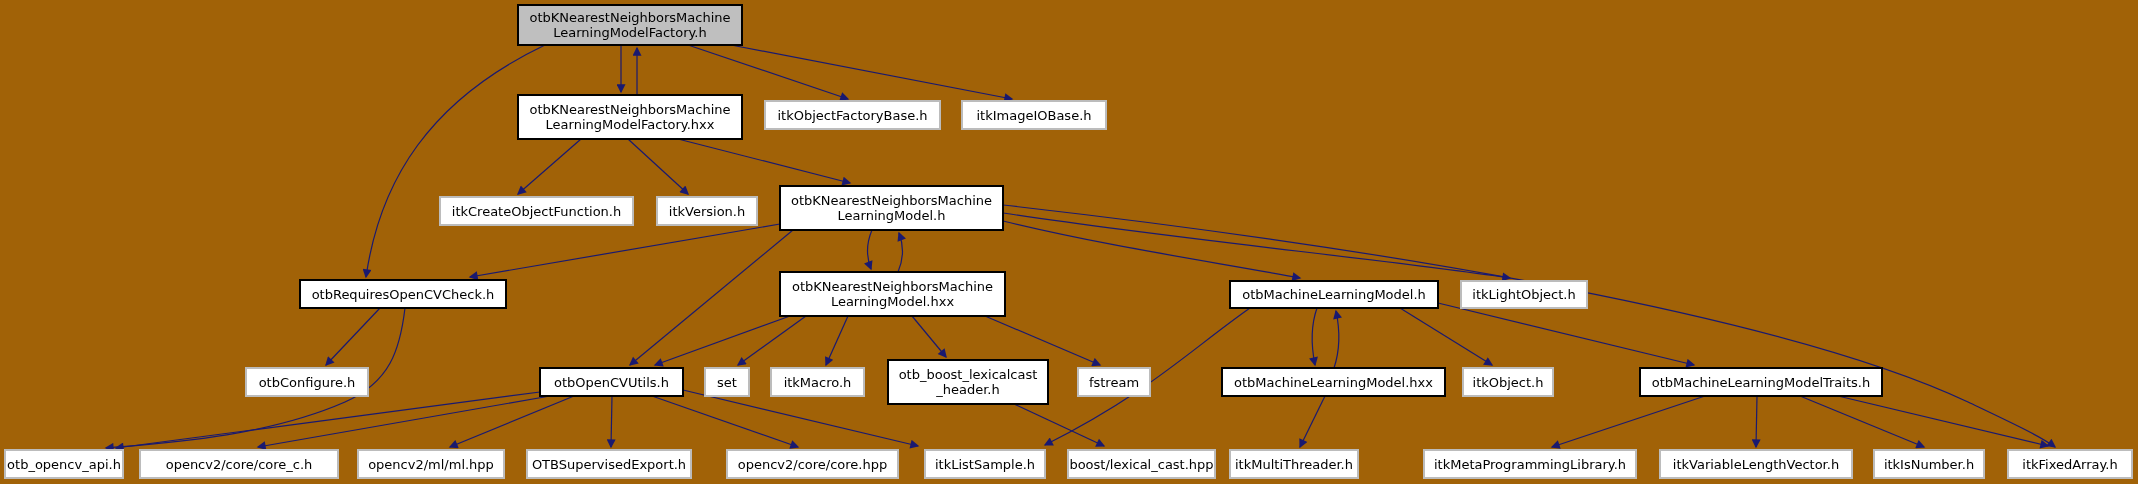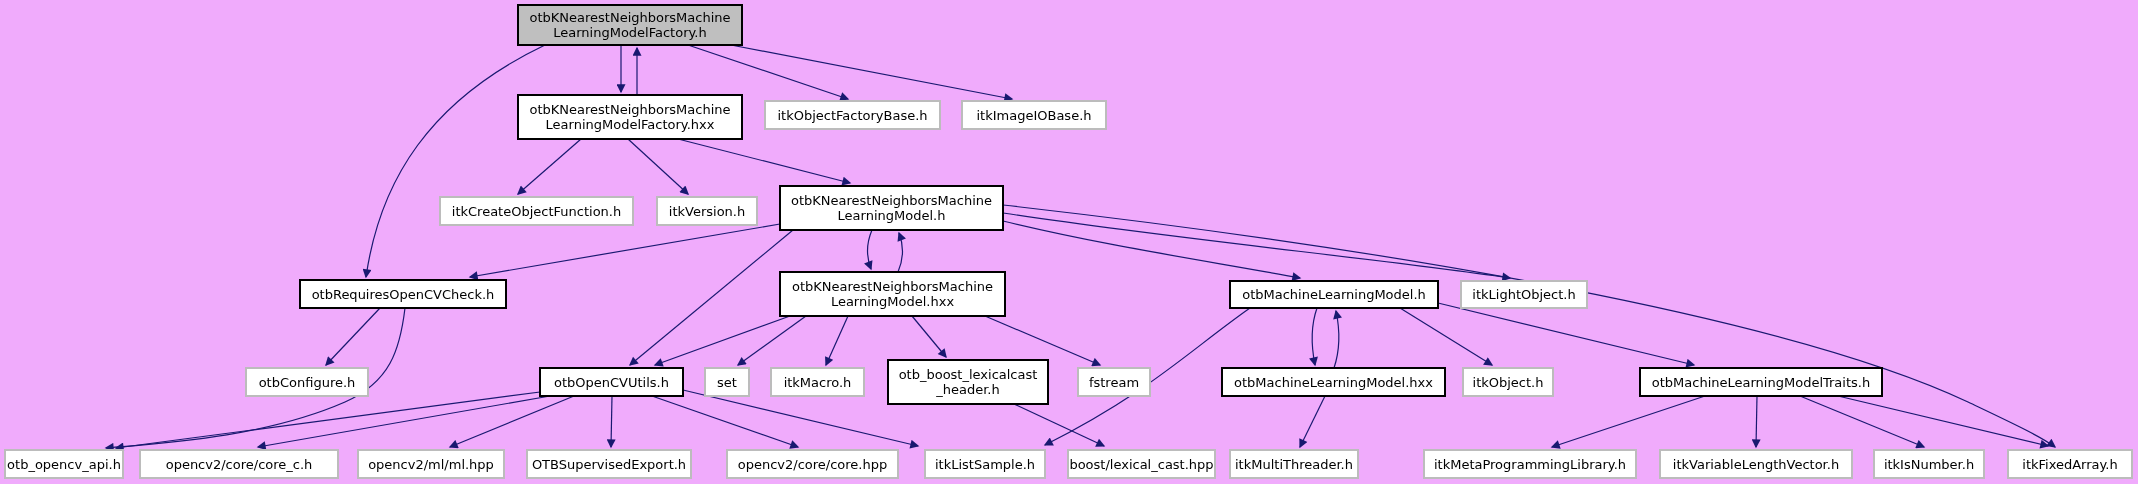--- a/index.html
+++ b/index.html
@@ -1,16 +1,16 @@
 <!DOCTYPE html>
 <html><head>
 <meta charset="utf-8">
 <style>
   html,body{margin:0;padding:0;background:#ffffff;}
-  .canvas{position:relative;width:2138px;height:484px;background:#f0abfc;overflow:hidden;}
+  .canvas{position:relative;width:2138px;height:484px;background:#a16207;overflow:hidden;}
   svg{display:block;font-family:"DejaVu Sans","Liberation Sans",sans-serif;}
   .edge{fill:none;}
   .node-rect{shape-rendering:crispEdges;}
   .node-label{font-size:13px;fill:#000000;}
   text{text-anchor:middle;}
 </style>
 </head>
 <body>
 
 <div class="canvas">

